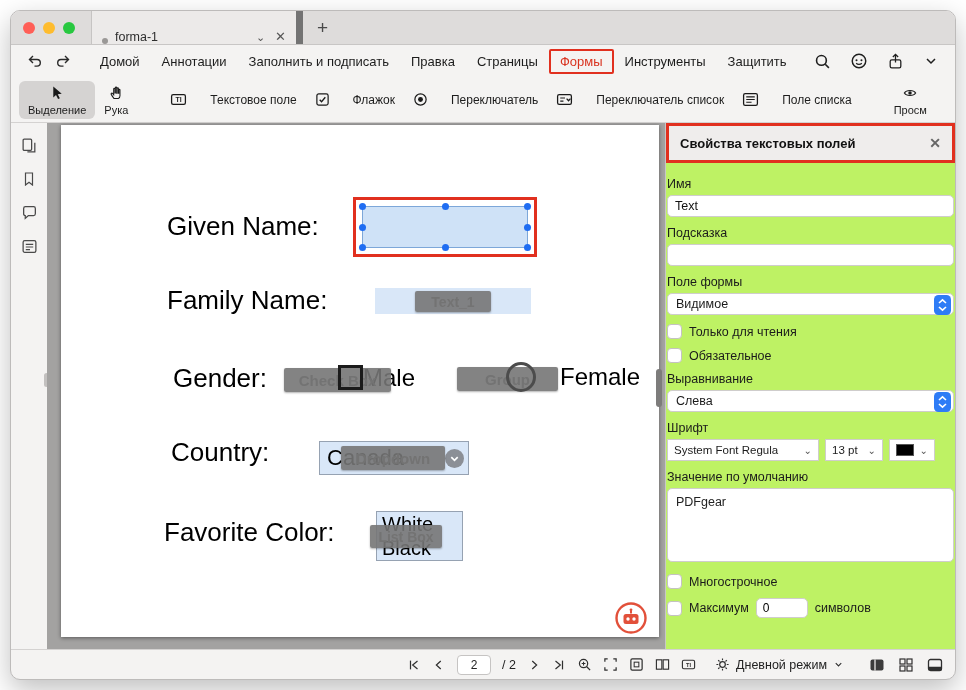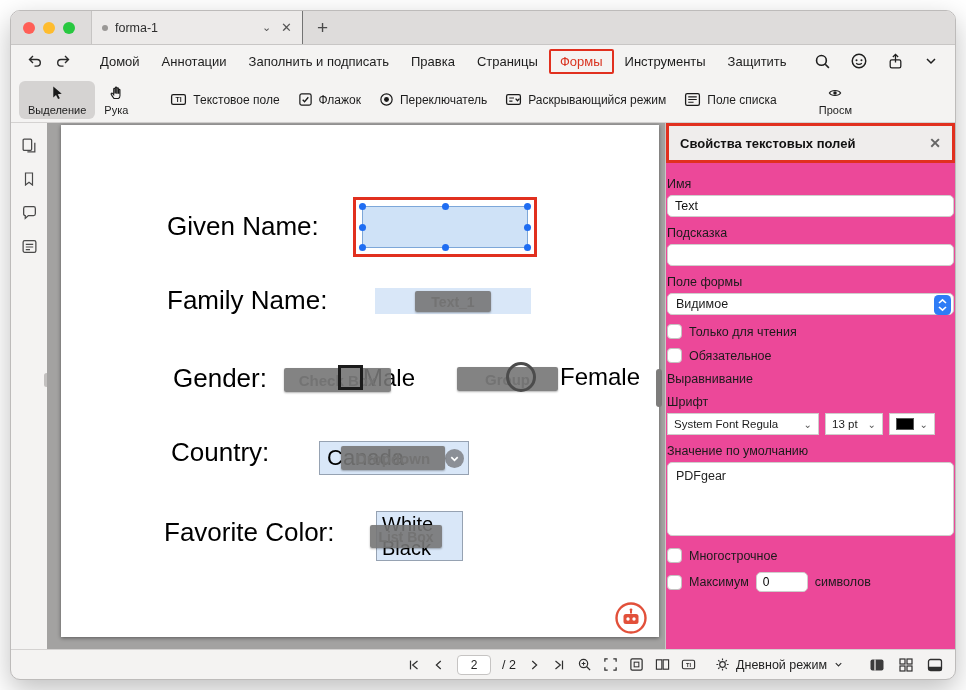--- a/index.html
+++ b/index.html
@@ -7,41 +7,41 @@
   .window { position:absolute; left:10px; top:10px; width:946px; height:670px; border-radius:10px;
             background:#f4f3f2; border:1px solid #bdbbba; box-shadow:0 10px 28px rgba(0,0,0,.25);
             overflow:hidden; display:flex; flex-direction:column; }
 
   
   .titlebar { height:34px; background:#dedcdb; border-bottom:1px solid #c8c6c5; display:flex; align-items:center; flex:0 0 auto; }
   .traffic { display:flex; gap:8px; margin-left:12px; }
   .light { width:12px; height:12px; border-radius:50%; }
   .light.red{background:#ff5f57}.light.yellow{background:#febc2e}.light.green{background:#28c840}
   .tab { margin-left:16px; height:100%; width:212px; background:#eceae9; border-left:1px solid #c6c4c3;
-         border-right:1px solid #737373; display:flex; align-items:center; padding:0 10px; font-size:12.5px; color:#2e2e2e; }
+         border-right:7px solid #737373; display:flex; align-items:flex-end; padding:0 10px; font-size:12.5px; color:#2e2e2e; }
   .tab .dot { width:6px; height:6px; border-radius:50%; background:#9a9896; margin-right:7px; }
   .tab .spacer { flex:1; }
   .tab .tgl { color:#555; font-size:11px; margin-right:10px; }
   .tab .close { color:#555; font-size:13px; }
   .newtab { margin-left:14px; font-size:19px; color:#4a4a4a; line-height:1; }
 
   
   .menubar { height:32px; display:flex; align-items:center; padding:0 16px; font-size:13px; color:#1c1c1c; flex:0 0 auto; }
   .hist { display:flex; gap:12px; margin-right:18px; }
   .menu-item { padding:2px 11px; white-space:nowrap; }
   .menu-item.active { color:#d93320; border:2.5px solid #e1301f; border-radius:2px; padding:3px 9px; }
   .mb-right { margin-left:auto; display:flex; align-items:center; gap:19px; }
   .icon16 svg { display:block; }
 
   
   .toolbar { height:46px; border-bottom:1px solid #d4d2d1; display:flex; align-items:center; padding:0 8px; flex:0 0 auto; }
   .tool-stacked { display:flex; flex-direction:column; align-items:center; justify-content:flex-end; gap:4px;
                   font-size:11px; color:#1d1d1d; padding:3px 9px; height:38px; border-radius:6px; }
   .tool-stacked.selected { background:#d5d3d2; }
-  .tool-inline { display:flex; align-items:center; gap:6px; font-size:12px; color:#1d1d1d; padding:0 9px; height:38px; white-space:nowrap; }
+  .tool-inline { display:flex; align-items:center; gap:23px; font-size:12px; color:#1d1d1d; padding:0 9px; height:38px; white-space:nowrap; }
   .gap-l { margin-left:24px; }
 
   
   .main { flex:1; display:flex; min-height:0; }
   .sidebar { width:36px; display:flex; flex-direction:column; align-items:center; padding-top:14px; gap:17px; position:relative; flex:0 0 auto; }
   .sidebar-handle { position:absolute; right:-2px; top:250px; width:5px; height:14px; border-radius:3px; background:#c2c0bf; }
   .canvas { flex:1; background:#a3a2a1; position:relative; min-width:0; }
   .page { position:absolute; left:14px; top:2px; width:598px; height:512px; background:#fff; box-shadow:0 1px 4px rgba(0,0,0,.45); }
   .canvas-scrollbar { position:absolute; right:3px; top:246px; width:6px; height:38px; border-radius:3px; background:#7d7c7b; }
 
@@ -58,21 +58,21 @@
   .h-ml{left:-4px;top:calc(50% - 3.5px)}.h-mr{right:-4px;top:calc(50% - 3.5px)}
   .field-blue { position:absolute; background:#d9e7f8; z-index:1; }
   .shape-checkbox { position:absolute; left:277px; top:240px; width:25px; height:25px; border:3px solid #1b1b1b; z-index:4; background:transparent; }
   .shape-radio { position:absolute; left:445px; top:237px; width:30px; height:30px; border:3px solid #4c4c4c; border-radius:50%; z-index:4; }
   .dd-field { left:258px; top:316px; width:150px; height:34px; border:1px solid #96a2b2; display:flex; align-items:center; justify-content:space-between; padding:0 4px 0 7px; font-size:22px; color:#000; }
   .dd-btn { width:19px; height:19px; border-radius:50%; background:#8b8f96; display:flex; align-items:center; justify-content:center; flex:0 0 auto; }
   .list-field { left:315px; top:386px; width:87px; height:50px; border:1px solid #96a2b2; font-size:20px; color:#000; line-height:24px; padding-left:5px; }
   .robot-btn { position:absolute; left:553px; top:476px; width:34px; height:34px; z-index:6; }
 
   
-  .panel { width:290px; background:#ec4899; border-left:1px solid #c9c7c6; display:flex; flex-direction:column; flex:0 0 auto; }
+  .panel { width:290px; background:#bef264; border-left:1px solid #c9c7c6; display:flex; flex-direction:column; flex:0 0 auto; }
   .panel-header { border:3px solid #e1301f; height:40px; display:flex; align-items:center; padding:0 11px;
                   background:#efedec; font-weight:bold; font-size:13px; color:#111; flex:0 0 auto; }
   .panel-header .px { margin-left:auto; color:#666; font-size:14px; }
   .panel-body { padding:5px 1px 8px; flex:1; overflow:hidden; font-size:12.5px; color:#1b1b1b; }
   .p-label { margin:9px 0 4px; }
   .text-input { width:100%; height:22px; border:1px solid #cfcdcc; border-radius:5px; background:#fff;
                 font-size:12.5px; padding:0 7px; font-family:inherit; color:#111; outline:none; }
   .select { position:relative; height:22px; background:#fff; border:1px solid #cfcdcc; border-radius:5px;
             display:flex; align-items:center; padding:0 26px 0 8px; }
   .stepper { position:absolute; right:2px; top:1px; }
@@ -215,21 +215,21 @@
       <span>Переключатель</span>
     </div>
     <div class="tool-inline">
       <span class="icon16">
           <svg width="17" height="17" viewBox="0 0 16 16">
             <rect x="1.5" y="3.5" width="13" height="9" rx="1.5" fill="none" stroke="#1a1a1a" stroke-width="1.2"></rect>
             <path d="M4 6.5h4.5M4 9.5h3" stroke="#1a1a1a" stroke-width="1"></path>
             <path d="M10 7.2 11.8 9.2 13.6 7.2" fill="none" stroke="#1a1a1a" stroke-width="1.2"></path>
           </svg>
         </span>
-      <span>Раскрывающийся режим</span>
+      <span>Переключатель список</span>
     </div>
     <div class="tool-inline">
       <span class="icon16">
           <svg width="17" height="17" viewBox="0 0 16 16">
             <rect x="1.5" y="2.5" width="13" height="11" rx="1.5" fill="none" stroke="#1a1a1a" stroke-width="1.2"></rect>
             <path d="M4 5.5h8M4 8h8M4 10.5h5" stroke="#1a1a1a" stroke-width="1"></path>
           </svg>
         </span>
       <span>Поле списка</span>
     </div>
@@ -359,20 +359,28 @@
         <div class="cb-row">
           <span class="cb"></span>
           <span>Только для чтения</span>
         </div>
         <div class="cb-row">
           <span class="cb"></span>
           <span>Обязательное</span>
         </div>
 
         <div class="p-label">Выравнивание</div>
+        <div class="select">
+          <span>Слева</span>
+          <span class="stepper"><svg width="17" height="20" viewBox="0 0 17 20">
+                <rect width="17" height="20" rx="4.5" fill="#2e7cf6"></rect>
+                <path d="M5 8 8.5 4.8 12 8" fill="none" stroke="#fff" stroke-width="1.6"></path>
+                <path d="M5 12 8.5 15.2 12 12" fill="none" stroke="#fff" stroke-width="1.6"></path>
+              </svg></span>
+        </div>
 
         <div class="p-label">Шрифт</div>
         <div class="font-row">
           <div class="mini-select ms-name">
             <span>System Font Regula</span>
             <span class="chev">⌄</span>
           </div>
           <div class="mini-select ms-size">
             <span>13 pt</span>
             <span class="chev">⌄</span>

